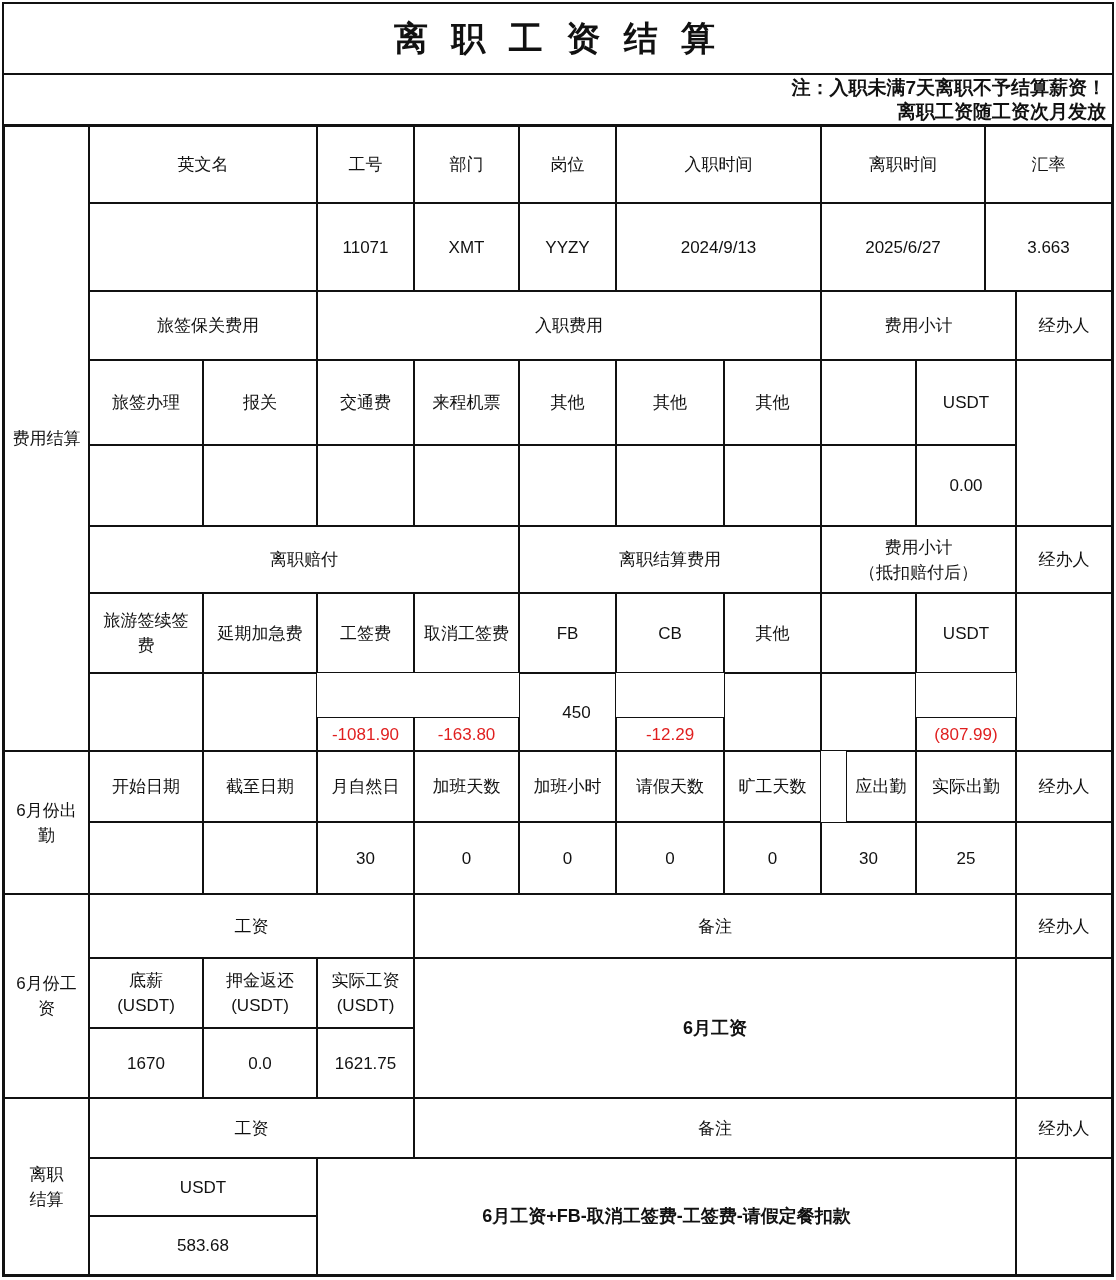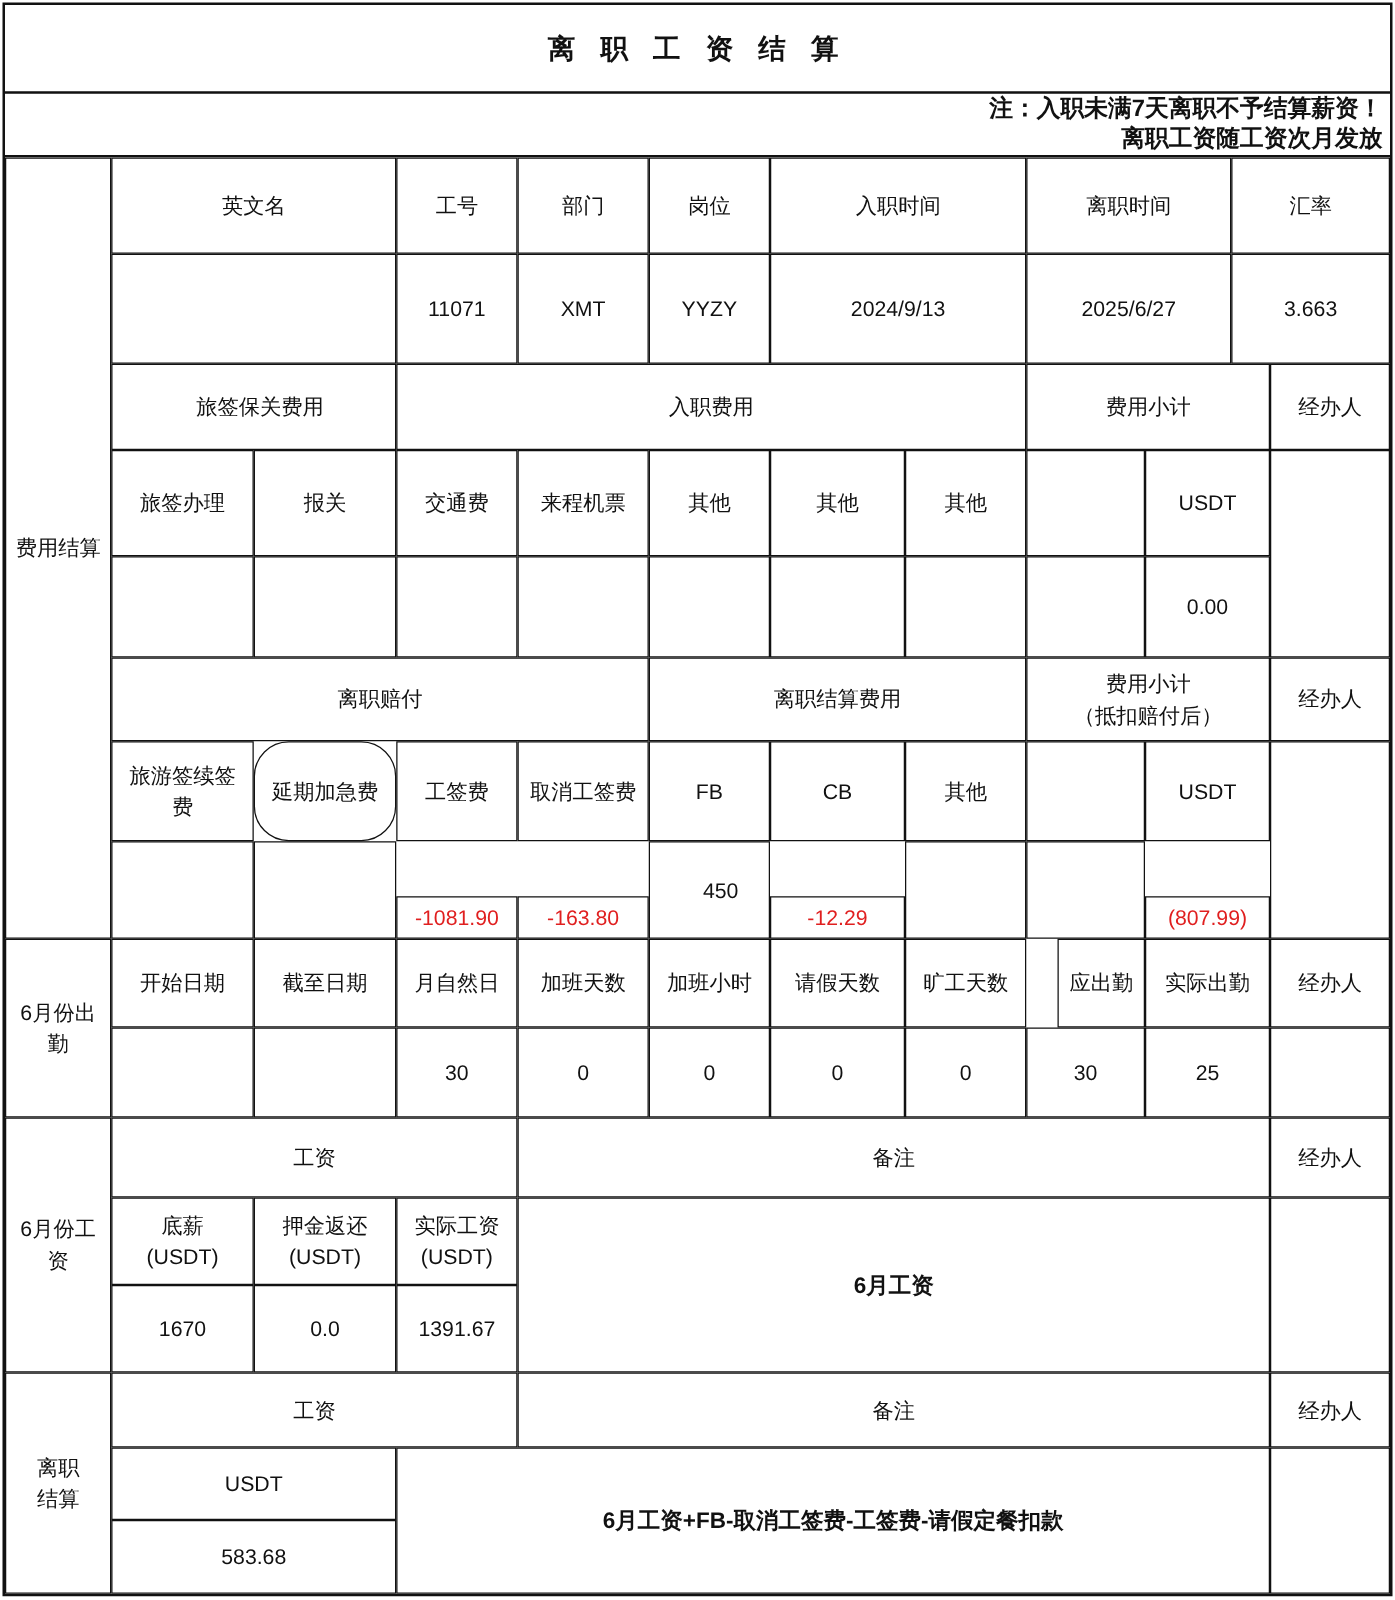--- a/index.html
+++ b/index.html
@@ -5,21 +5,21 @@
   :root { --red:#e01f1f; --ink:#111; --line:#111; }
   html,body { margin:0; padding:0; background:#fff; }
   body {
     width:1116px; height:1280px; position:relative; overflow:hidden;
     font-family:"Liberation Sans","DejaVu Sans",sans-serif; color:var(--ink);
   }
   .sheet { position:absolute; left:2px; top:2px; width:1108px; border:2px solid var(--line); background:#fff; }
   .title-box {
     height:69px; border-bottom:2px solid var(--line);
     display:flex; align-items:center; justify-content:center;
-    font-size:22px; font-weight:700; letter-spacing:7px; white-space:pre;
+    font-size:34px; font-weight:700; letter-spacing:7px; white-space:pre;
   }
   .note-box {
     height:51px; border-bottom:2px solid var(--line); box-sizing:border-box;
     display:flex; flex-direction:column; justify-content:center; align-items:flex-end;
     padding:2px 6px 2px 0;
   }
   .note-line { font-size:19px; font-weight:700; line-height:24px; }
   .grid { display:grid; background:#fff; }
   .cell {
     border:1px solid var(--line); box-sizing:border-box;
@@ -84,21 +84,21 @@
       <div class="cell" style="grid-area: 5 / 8 / 6 / 9;"></div>
       <div class="cell" style="grid-area: 5 / 9 / 6 / 10;"></div>
       <div class="cell" style="grid-area: 5 / 10 / 6 / 12;">0.00</div>
       <div class="cell" style="grid-area: 6 / 2 / 7 / 6;">离职赔付</div>
       <div class="cell" style="grid-area: 6 / 6 / 7 / 9;">离职结算费用</div>
       <div class="cell" style="grid-area: 6 / 9 / 7 / 12;">费用小计
 （抵扣赔付后）</div>
       <div class="cell" style="grid-area: 6 / 12 / 7 / 13;">经办人</div>
       <div class="cell" style="grid-area: 7 / 2 / 8 / 3;">旅游签续签
 费</div>
-      <div class="cell" style="grid-area: 7 / 3 / 8 / 4; border-radius: 28px;">延期加急费</div>
+      <div class="cell" style="grid-area: 7 / 3 / 8 / 4;">延期加急费</div>
       <div class="cell" style="grid-area: 7 / 4 / 8 / 5;">工签费</div>
       <div class="cell" style="grid-area: 7 / 5 / 8 / 6;">取消工签费</div>
       <div class="cell" style="grid-area: 7 / 6 / 8 / 7;">FB</div>
       <div class="cell" style="grid-area: 7 / 7 / 8 / 8;">CB</div>
       <div class="cell" style="grid-area: 7 / 8 / 8 / 9;">其他</div>
       <div class="cell" style="grid-area: 7 / 9 / 8 / 10;"></div>
       <div class="cell" style="grid-area: 7 / 10 / 8 / 12;">USDT</div>
       <div class="cell" style="grid-area: 7 / 12 / 9 / 13;"></div>
       <div class="cell" style="grid-area: 8 / 2 / 9 / 3;"></div>
       <div class="cell" style="grid-area: 8 / 3 / 9 / 4;"></div>
@@ -135,21 +135,21 @@
       <div class="cell" style="grid-area: 12 / 2 / 13 / 3;">底薪
 (USDT)</div>
       <div class="cell" style="grid-area: 12 / 3 / 13 / 4;">押金返还
 (USDT)</div>
       <div class="cell" style="grid-area: 12 / 4 / 13 / 5;">实际工资
 (USDT)</div>
       <div class="cell b" style="grid-area: 12 / 5 / 14 / 12;">6月工资</div>
       <div class="cell" style="grid-area: 12 / 12 / 14 / 13;"></div>
       <div class="cell" style="grid-area: 13 / 2 / 14 / 3;">1670</div>
       <div class="cell" style="grid-area: 13 / 3 / 14 / 4;">0.0</div>
-      <div class="cell" style="grid-area: 13 / 4 / 14 / 5;">1391.67</div>
+      <div class="cell" style="grid-area: 13 / 4 / 14 / 5;">1621.75</div>
       <div class="cell" style="grid-area: 14 / 2 / 15 / 5;">工资</div>
       <div class="cell" style="grid-area: 14 / 5 / 15 / 12;">备注</div>
       <div class="cell" style="grid-area: 14 / 12 / 15 / 13;">经办人</div>
       <div class="cell" style="grid-area: 15 / 2 / 16 / 4;">USDT</div>
       <div class="cell b" style="grid-area: 15 / 4 / 17 / 12;">6月工资+FB-取消工签费-工签费-请假定餐扣款</div>
       <div class="cell" style="grid-area: 15 / 12 / 17 / 13;"></div>
       <div class="cell" style="grid-area: 16 / 2 / 17 / 4;">583.68</div>
     </div>
 </div>
 

